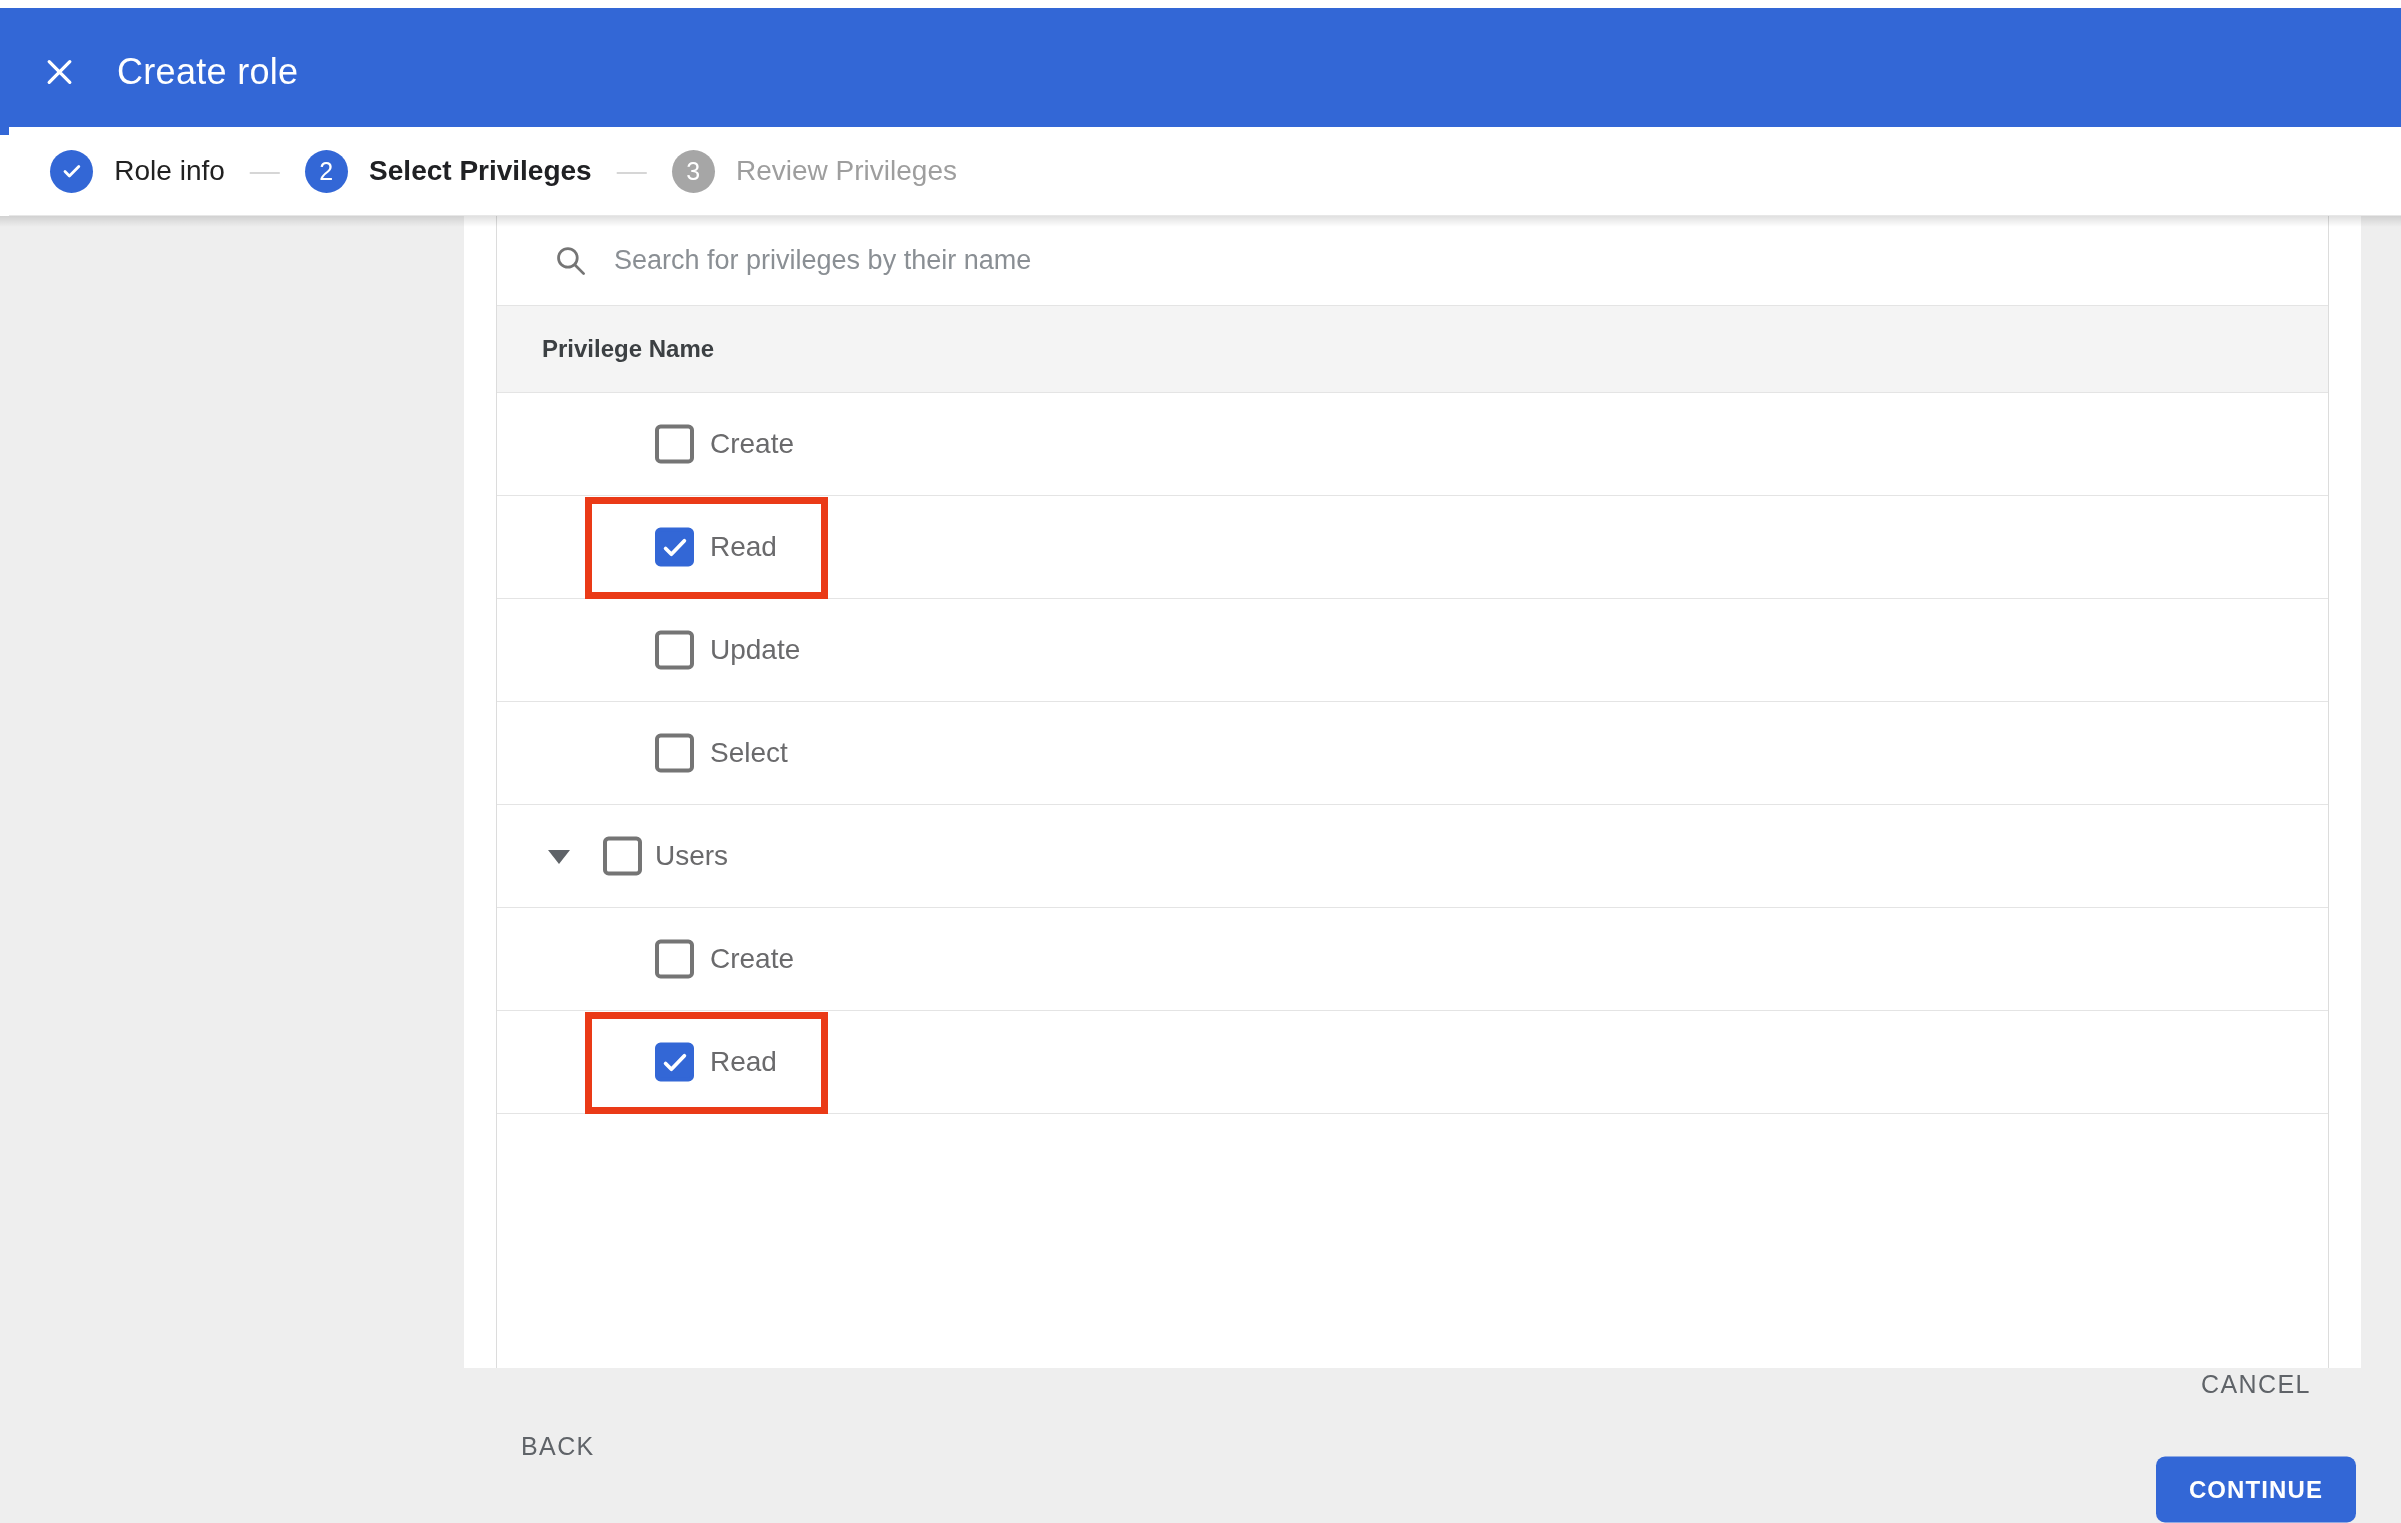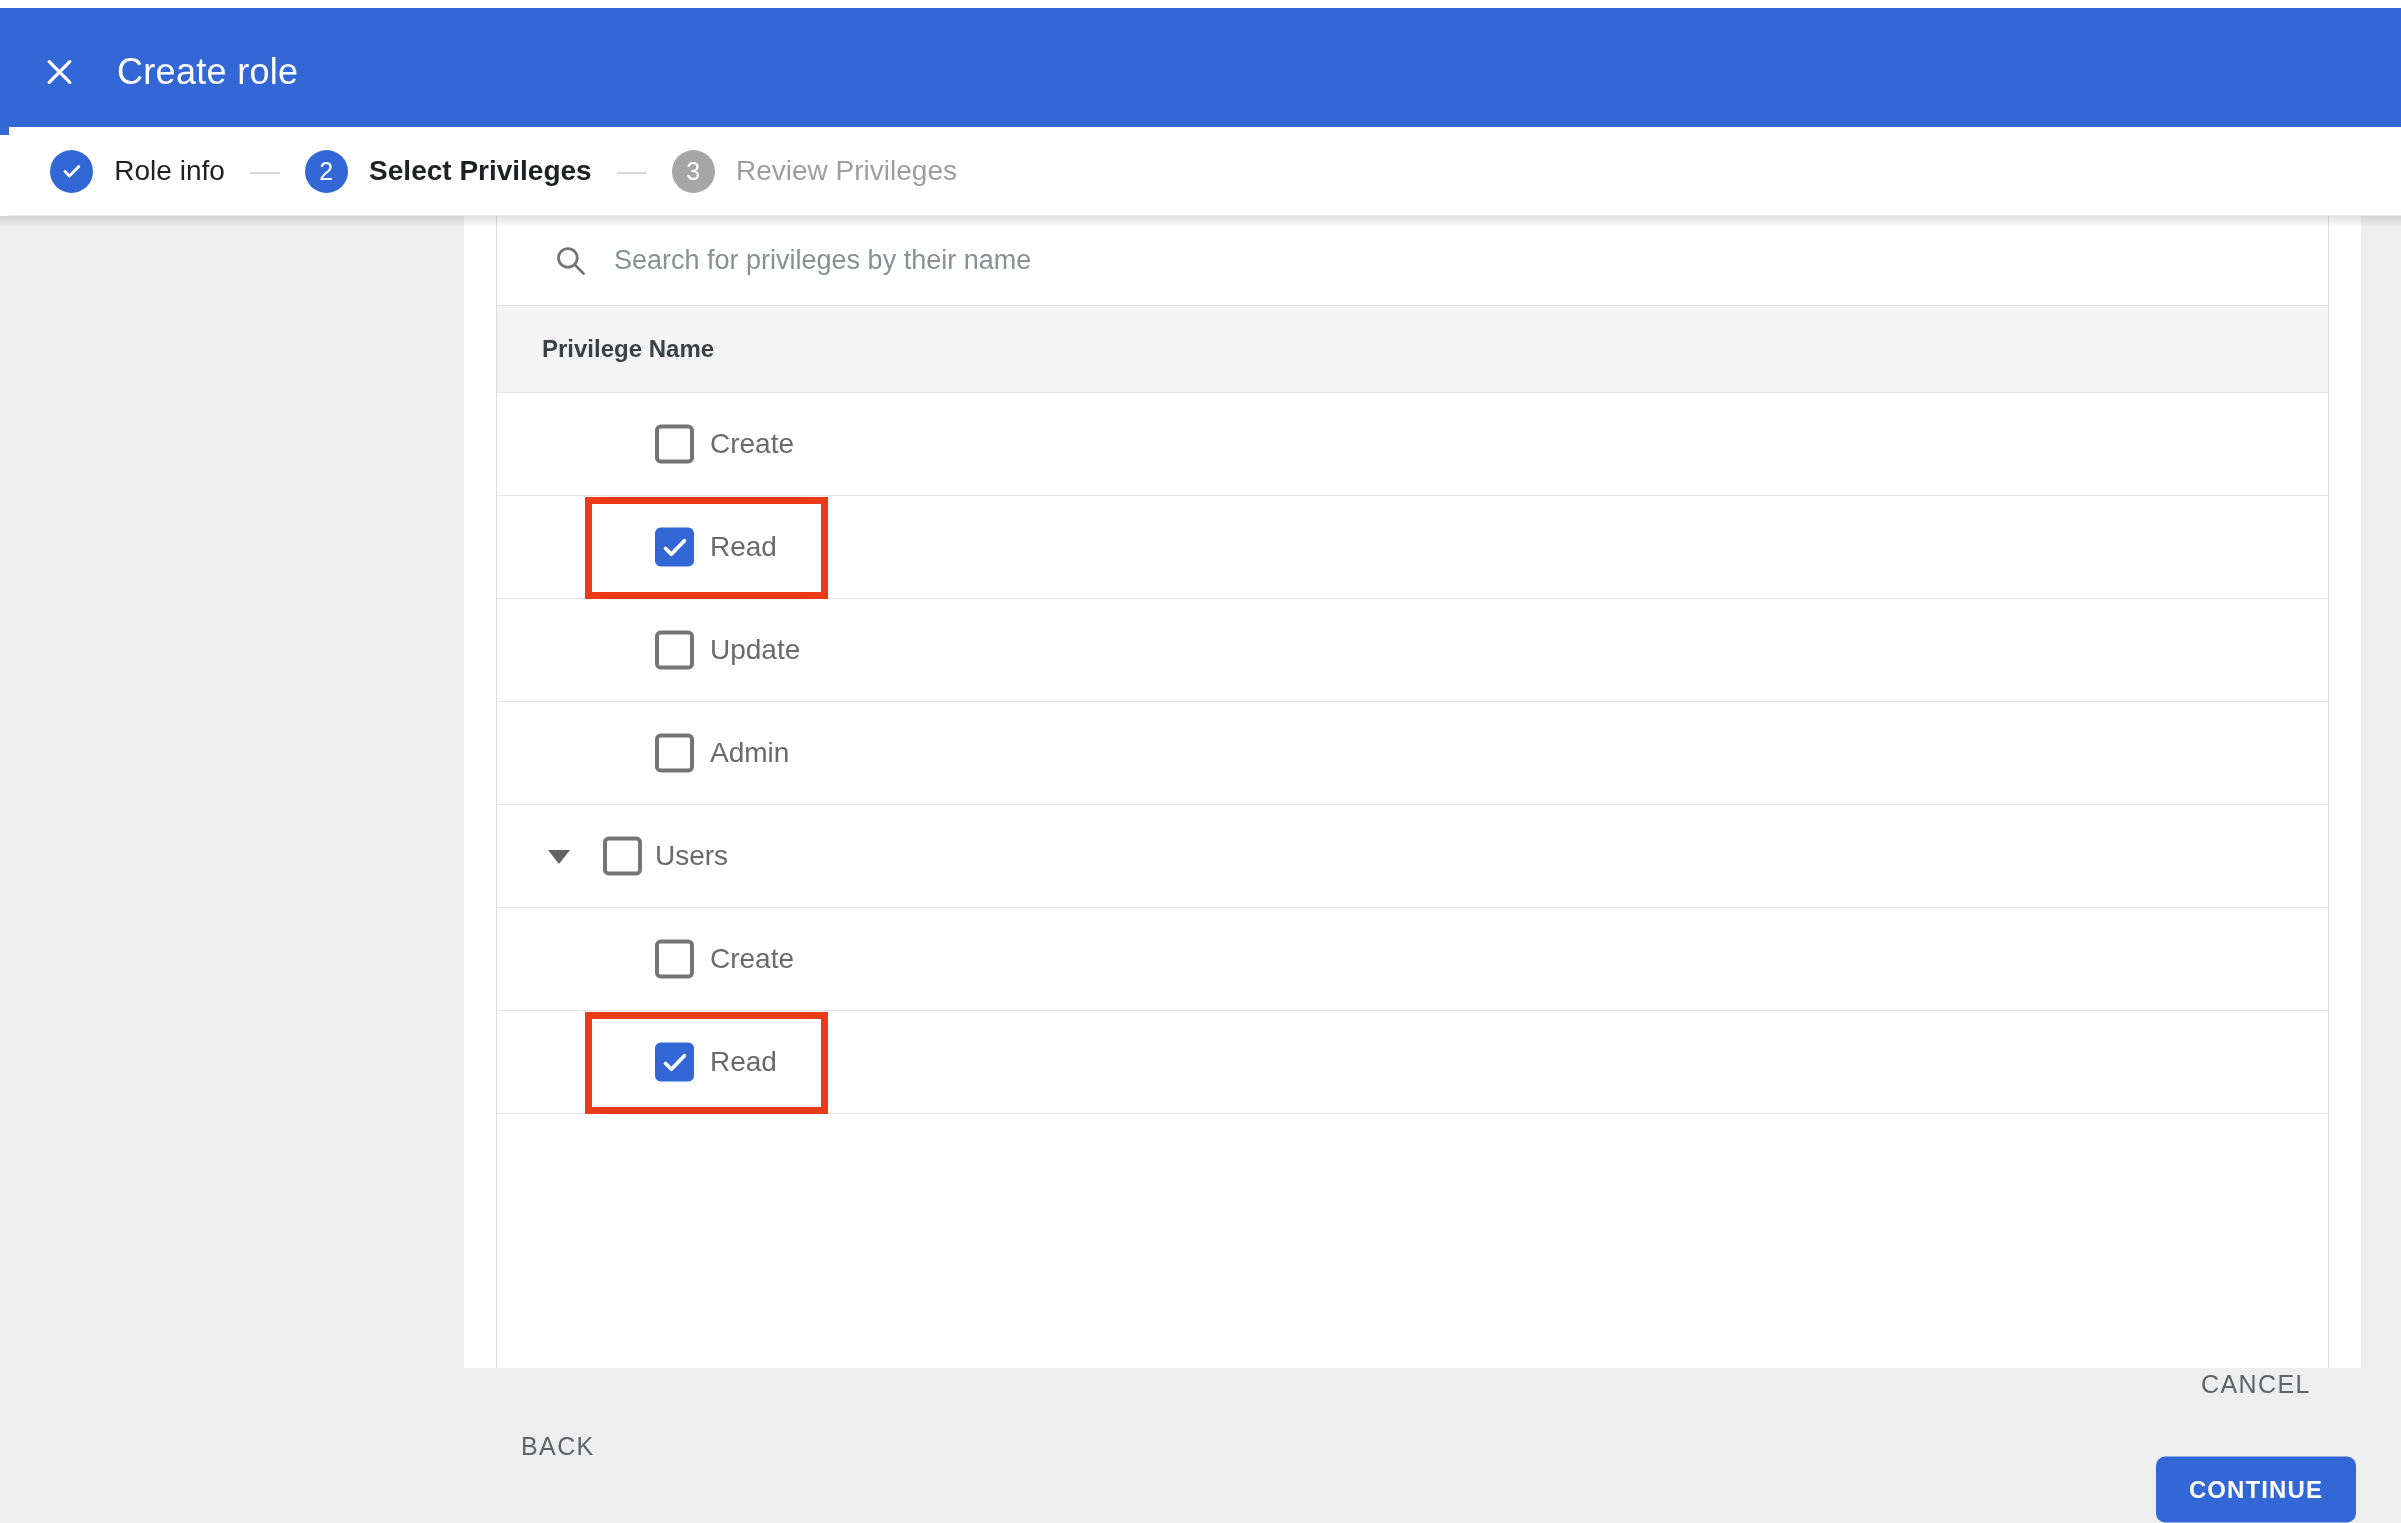--- a/index.html
+++ b/index.html
@@ -225,21 +225,21 @@
       
     </span>
     <span class="row-label">Update</span>
 
   </div>
           <div class="row row--child">
 
     <span class="cb">
       
     </span>
-    <span class="row-label">Admin</span>
+    <span class="row-label">Select</span>
 
   </div>
           <div class="row row--group">
     <span class="tri"></span>
     <span class="cb">
       
     </span>
     <span class="row-label">Users</span>
 
   </div>

